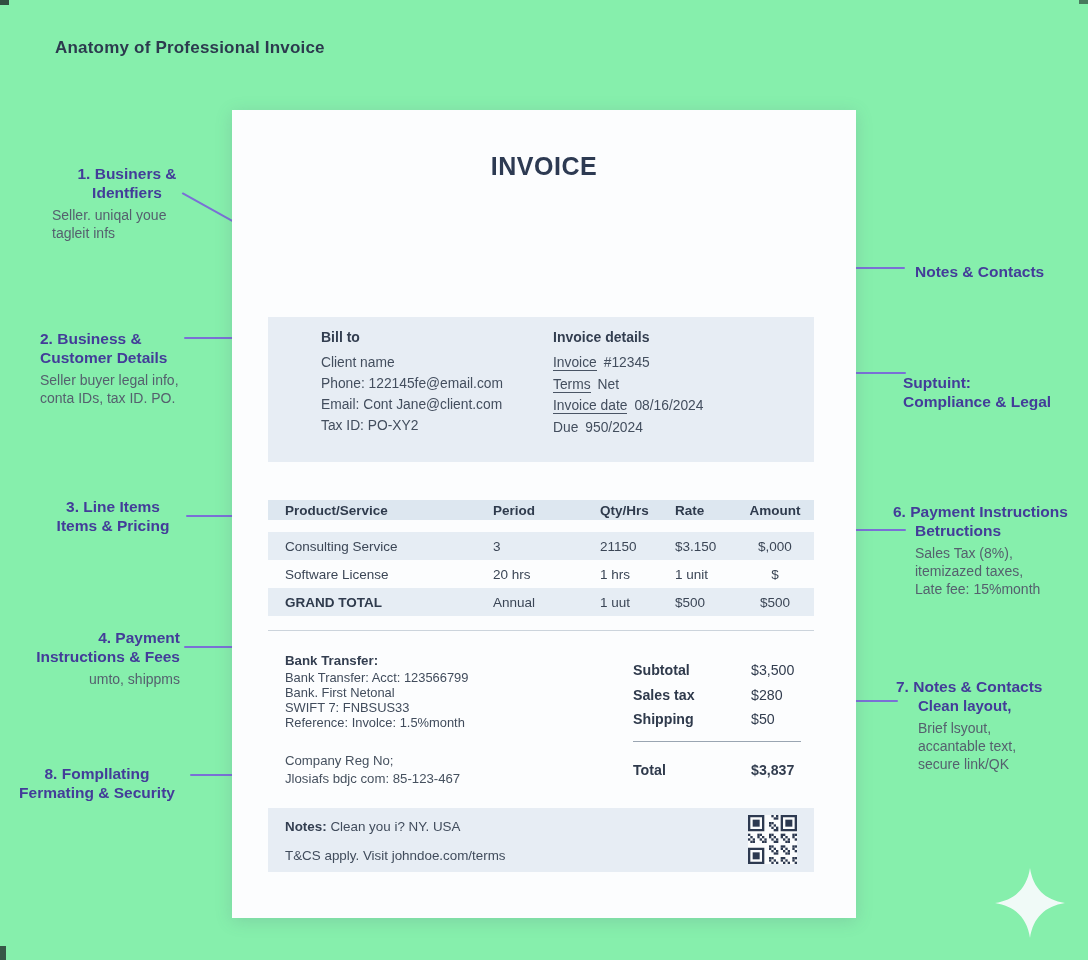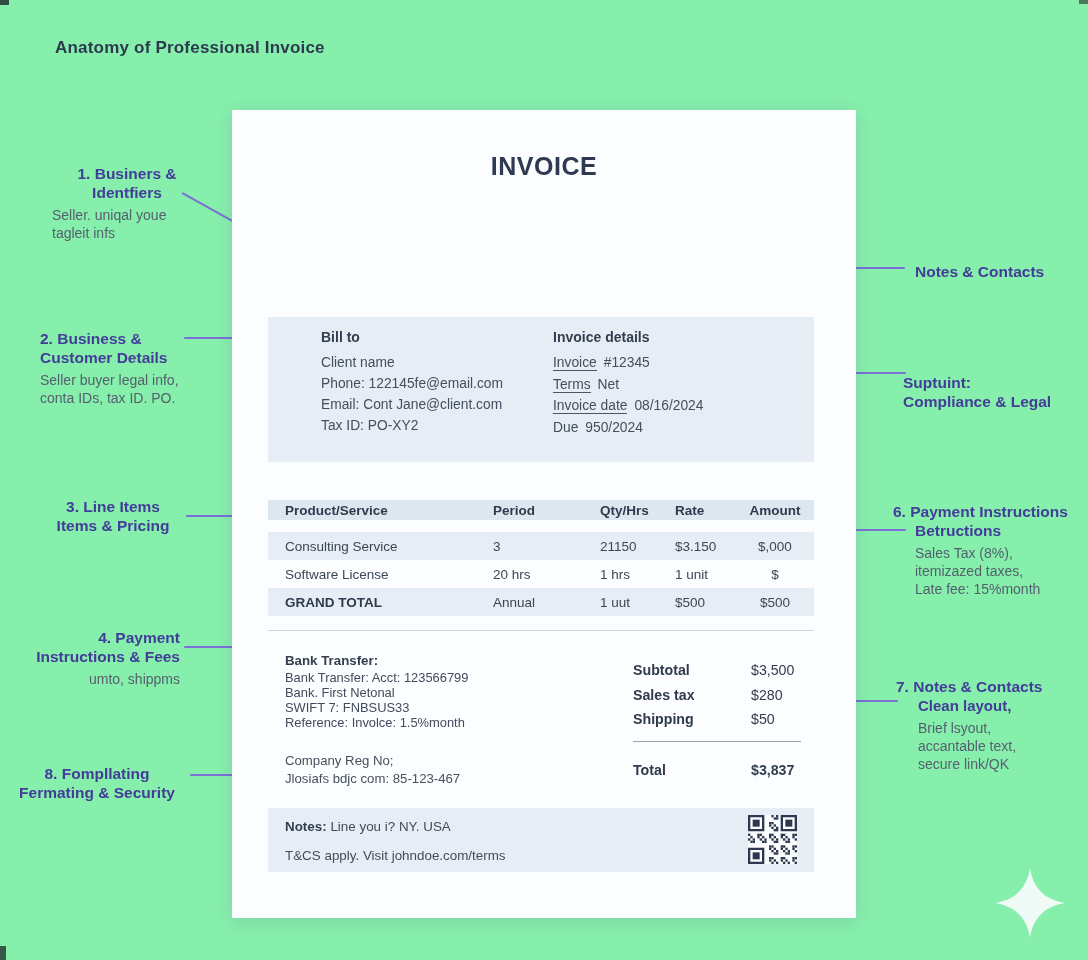--- a/index.html
+++ b/index.html
@@ -211,21 +211,21 @@
       <div class="trow grand">
           <span class="lab">Total</span>
           <span class="val">$3,837</span>
         </div>
     </div>
 
     <div class="abs reg pre">Company Reg No;
 Jlosiafs bdjc com: 85-123-467</div>
 
     <div class="abs panel" id="footer">
-      <div class="abs fnotes"><b>Notes:</b> <span>Line you i? NY. USA</span></div>
+      <div class="abs fnotes"><b>Notes:</b> <span>Clean you i? NY. USA</span></div>
       <div class="abs fterms">T&amp;CS apply. Visit johndoe.com/terms</div>
       <svg class="abs" id="qr" viewBox="0 0 21 21">
         <rect x="-0.5" y="-0.5" width="22" height="22" fill="#fbfcfd"></rect>
         <g fill="#2d3950">
           <path fill-rule="evenodd" d="M0,0h7v7h-7z M1,1v5h5v-5z"></path>
             <rect x="2" y="2" width="3" height="3"></rect>
           <path fill-rule="evenodd" d="M14,0h7v7h-7z M15,1v5h5v-5z"></path>
             <rect x="16" y="2" width="3" height="3"></rect>
           <path fill-rule="evenodd" d="M0,14h7v7h-7z M1,15v5h5v-5z"></path>
             <rect x="2" y="16" width="3" height="3"></rect>

